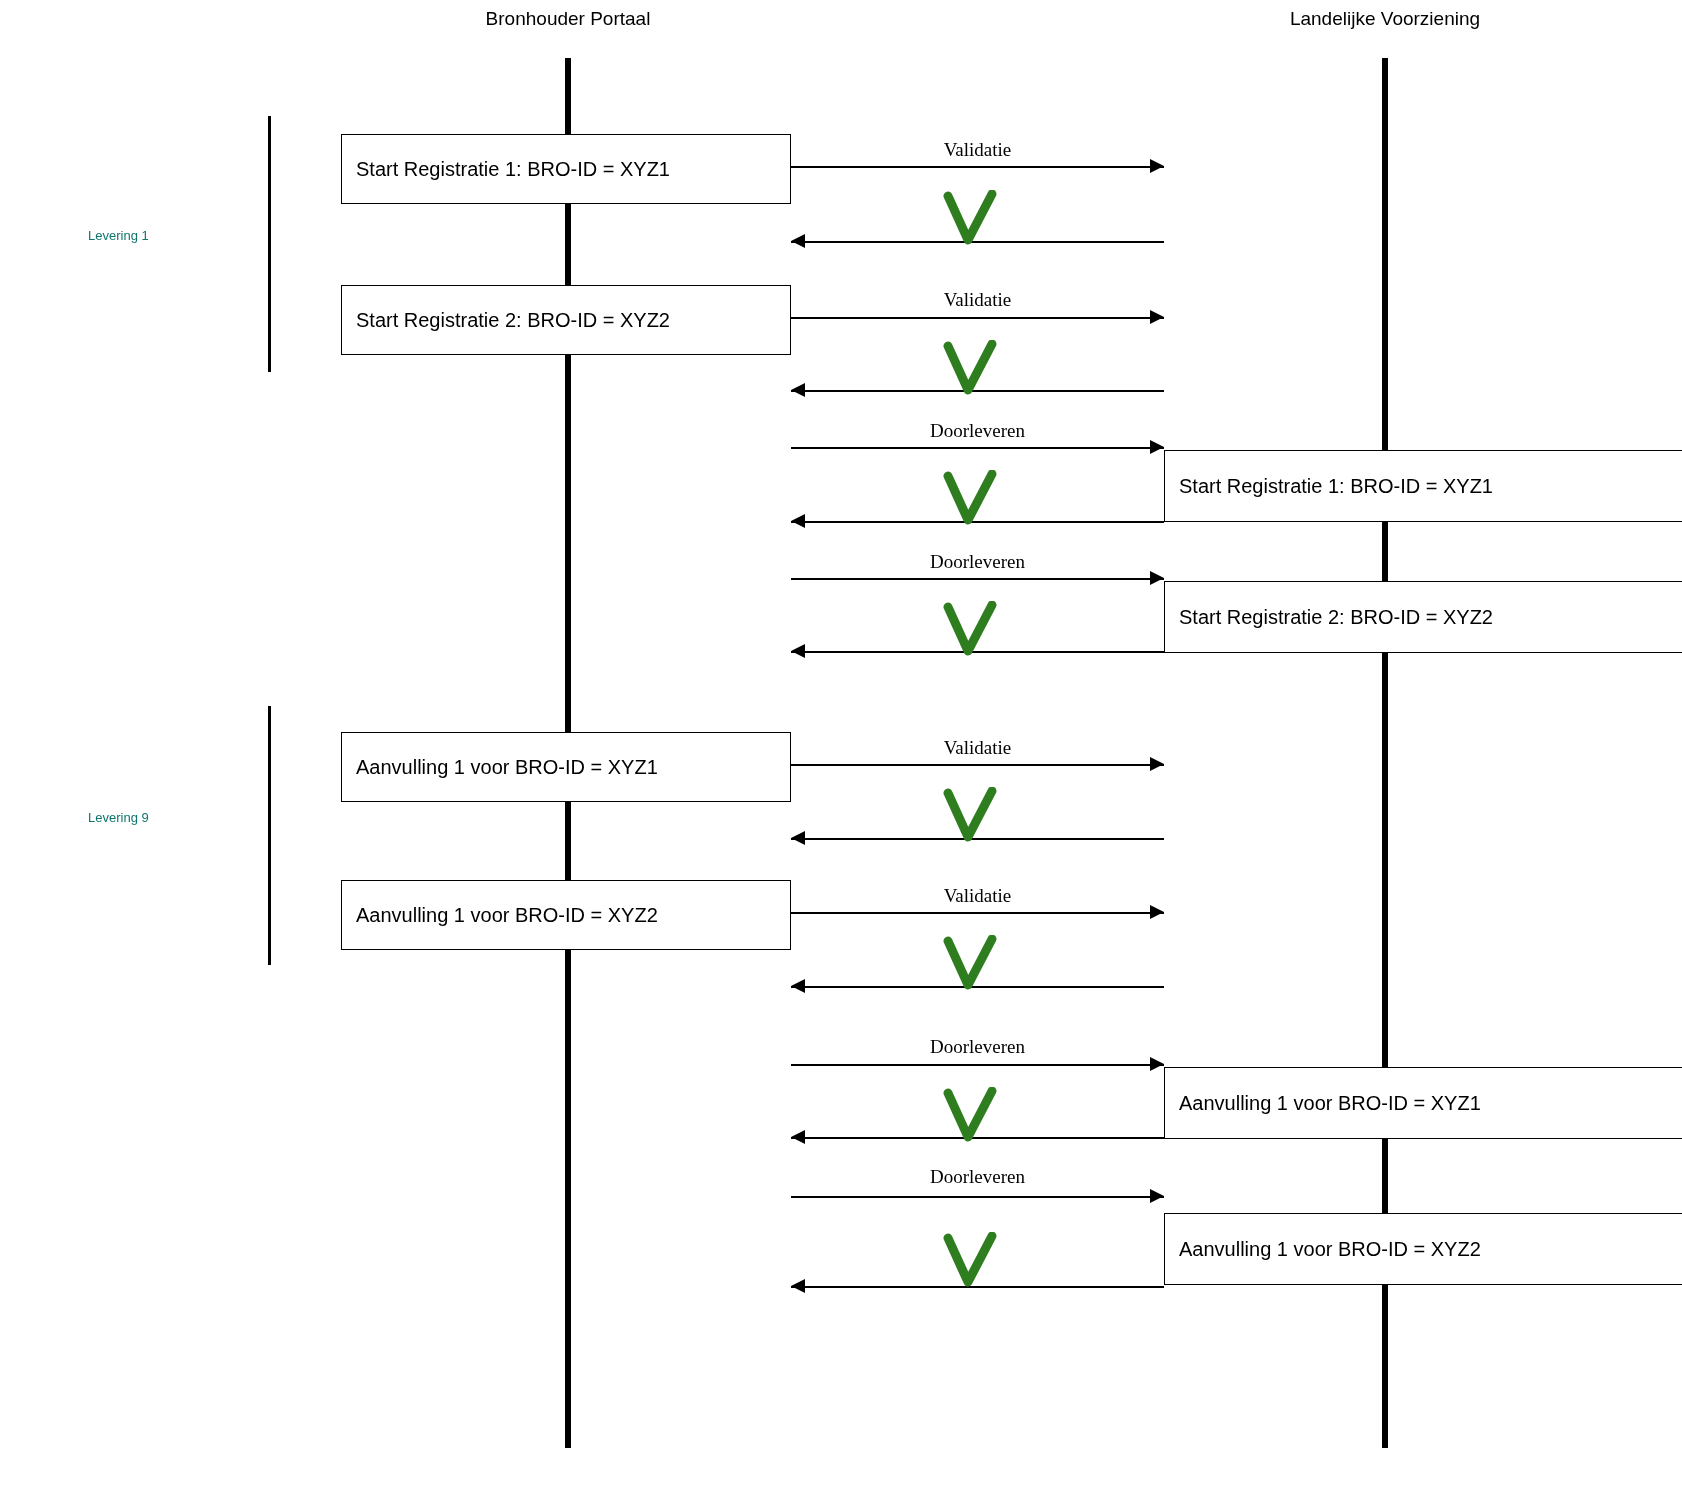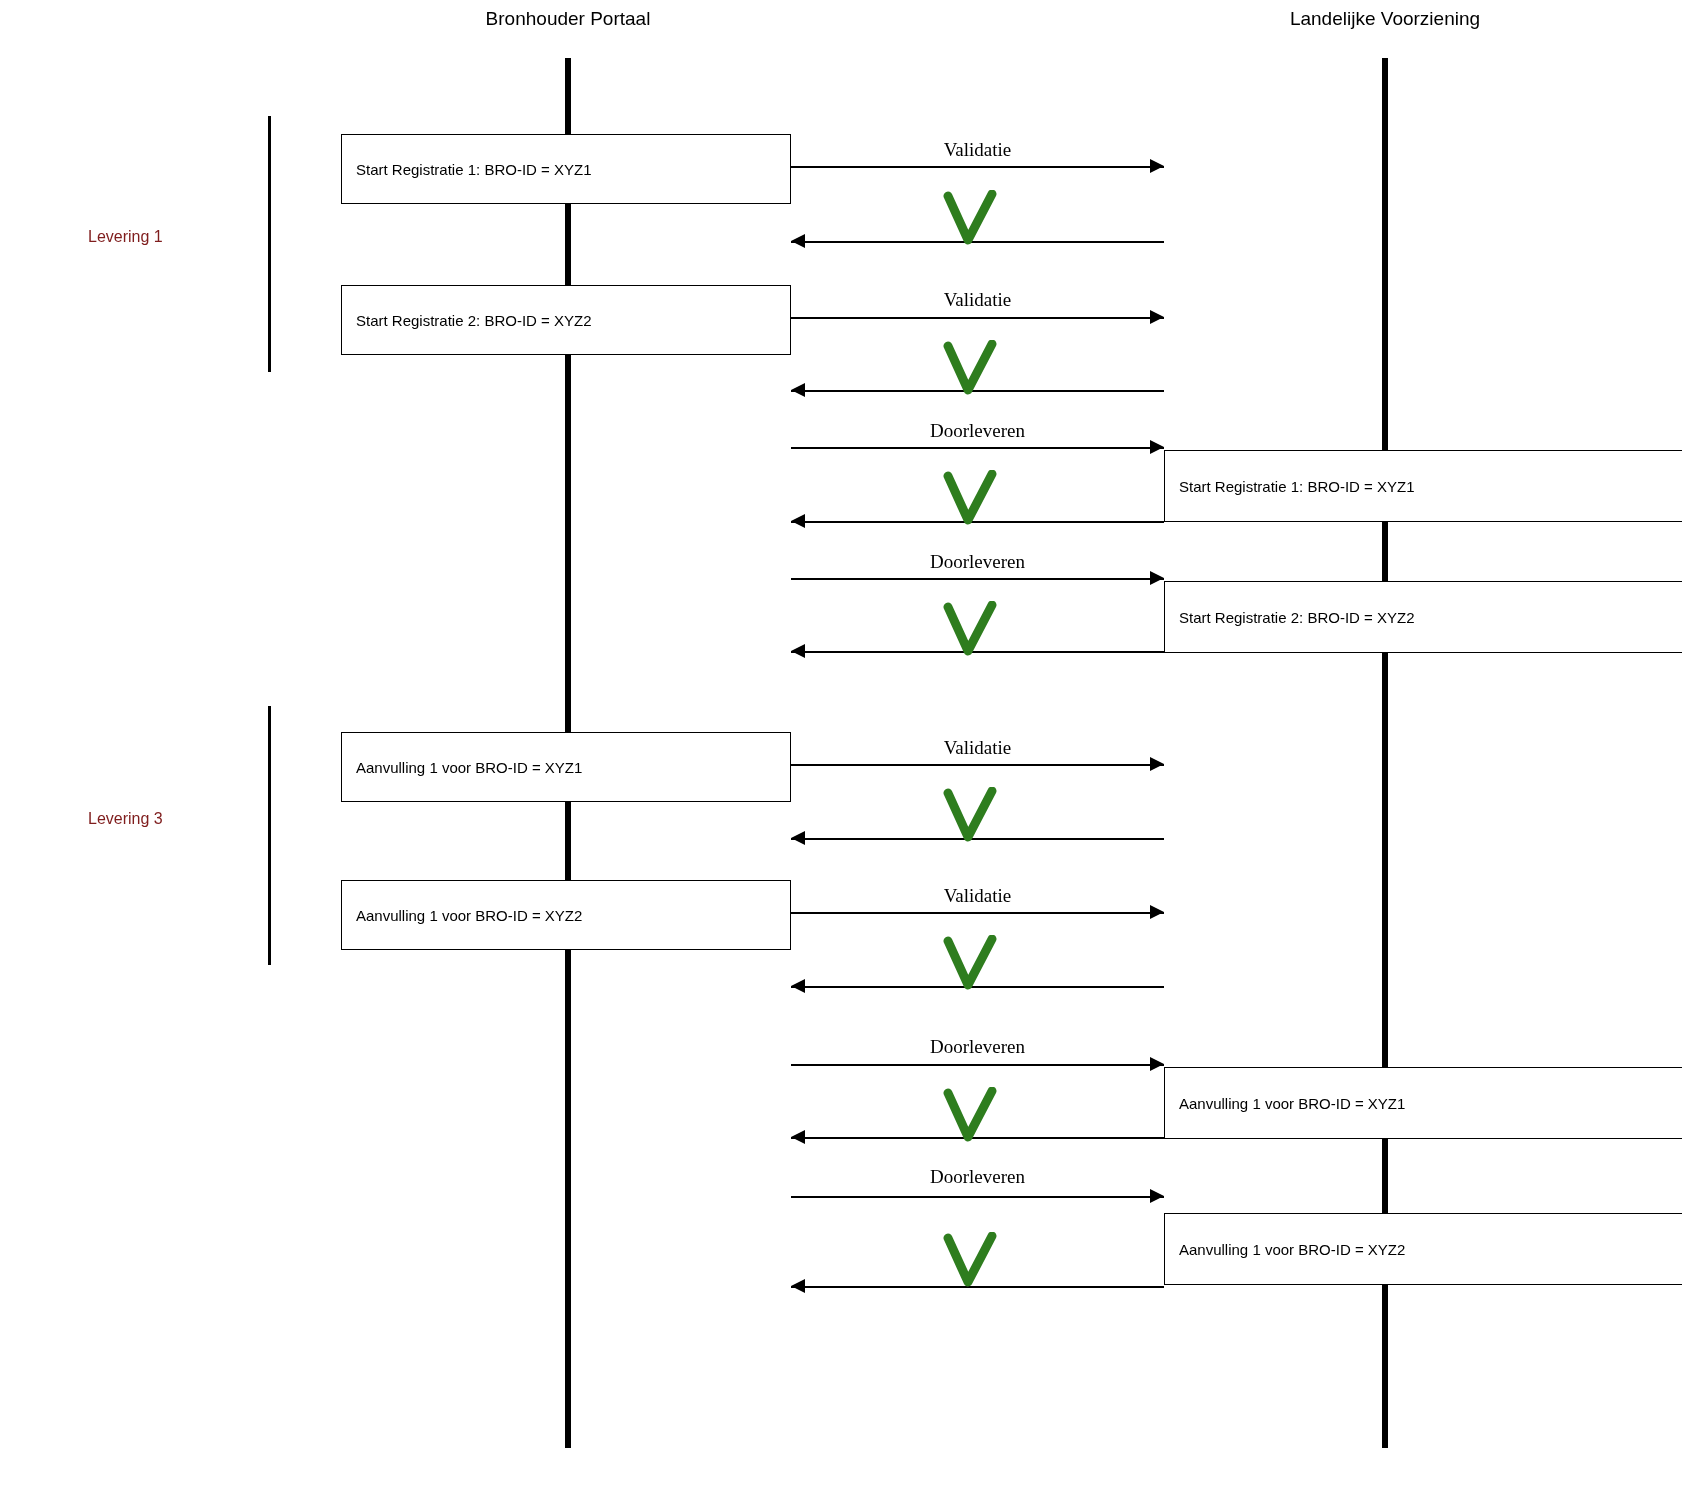--- a/index.html
+++ b/index.html
@@ -25,37 +25,37 @@
     white-space: nowrap;
     text-align: center;
   }
   .lifeline {
     position: absolute;
     width: 6px;
     background: #000000;
   }
   .phase-label {
     position: absolute;
-    font-size: 16px;
-    color: #7f1d1d;
+    font-size: 13px;
+    color: #0f766e;
     white-space: nowrap;
   }
   .phase-bracket {
     position: absolute;
     width: 3px;
     background: #000000;
   }
   .msgbox {
     position: absolute;
     box-sizing: border-box;
     border: 1.5px solid #000000;
     background: #ffffff;
     display: flex;
     align-items: center;
-    font-size: 15px;
+    font-size: 20px;
     color: #000000;
     padding-left: 14px;
     z-index: 3;
   }
   .arrow-line {
     position: absolute;
     height: 1.5px;
     background: #000000;
     z-index: 2;
   }
@@ -96,21 +96,21 @@
 
   <div class="lifeline-label" style="left:384px; top:8px; width:280px;">Bronhouder Portaal</div>
   <div class="lifeline-label" style="left:1201px; top:8px; width:280px;">Landelijke Voorziening</div>
 
   <div class="lifeline" style="left:521px; top:58px; height:1390px;"></div>
   <div class="lifeline" style="left:1338px; top:58px; height:1390px;"></div>
 
   <div class="phase-label" style="left:44px; top:228px;">Levering 1</div>
   <div class="phase-bracket" style="left:224px; top:116px; height:256px;"></div>
 
-  <div class="phase-label" style="left:44px; top:810px;">Levering 3</div>
+  <div class="phase-label" style="left:44px; top:810px;">Levering 9</div>
   <div class="phase-bracket" style="left:224px; top:706px; height:259px;"></div>
 
   <div class="msgbox" style="left:297px; top:134px; width:450px; height:70px;">Start Registratie 1: BRO-ID = XYZ1</div>
   <div class="arrow-label" style="left:797px; top:139px; width:273px;">Validatie</div>
   <div class="arrow-line" style="left:747px; top:166px; width:373px;"></div>
   <div class="arrow-head right" style="left:1106px; top:159px;"></div>
   <div class="arrow-line" style="left:747px; top:241px; width:373px;"></div>
   <div class="arrow-head left" style="left:747px; top:234px;"></div>
   <div class="check" style="left:898px; top:190px;">
     <svg width="56" height="60" viewBox="0 0 56 60">

